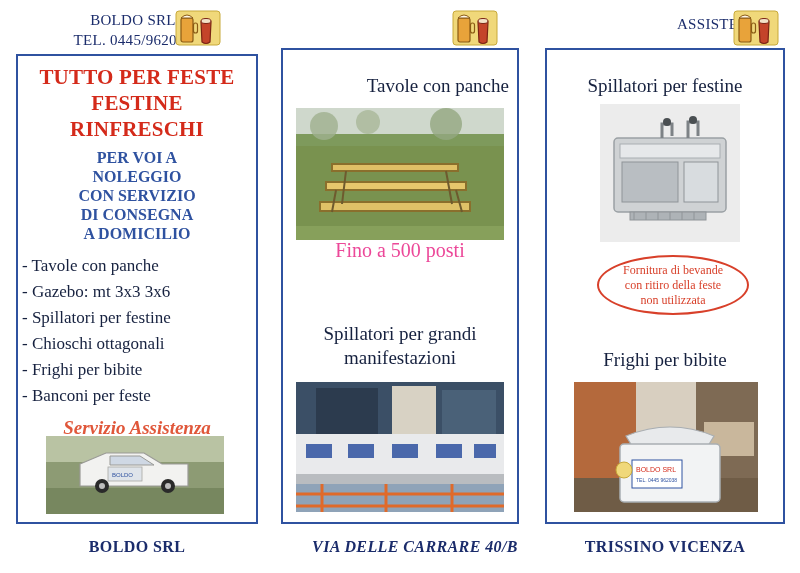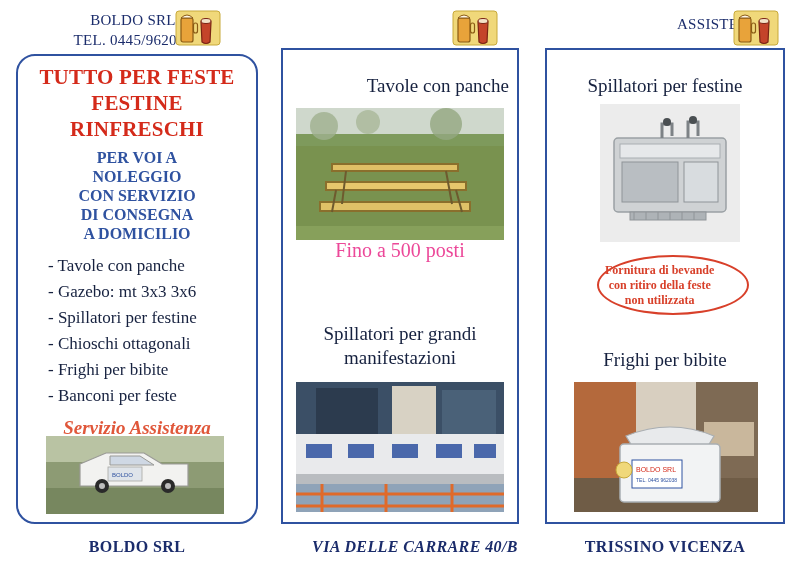--- a/index.html
+++ b/index.html
@@ -19,21 +19,21 @@
     height: 573px;
   }
 
   
   .col {
     position: absolute;
     box-sizing: border-box;
     border: 2px solid #2f52a0;
     background: #ffffff;
   }
-  .col-left  { left: 16px;  top: 54px; width: 242px; height: 470px; border-radius: 19px; }
+  .col-left  { left: 16px;  top: 54px; width: 242px; height: 470px; }
   .col-mid   { left: 281px; top: 48px; width: 238px; height: 476px; }
   .col-right { left: 545px; top: 48px; width: 240px; height: 476px; }
 
   
   .hdr {
     position: absolute;
     text-align: center;
     color: #1b2c6b;
     font-family: "Liberation Serif", serif;
     font-size: 15px;
@@ -70,21 +70,21 @@
     text-align: center;
     color: #2f52a0;
     font-family: "Liberation Serif", serif;
     font-weight: bold;
     font-size: 16px;
     line-height: 19px;
     margin: 6px 0 0 0;
   }
   .ad-list {
     margin: 10px 0 0 0;
-    padding: 0 0 0 30px;
+    padding: 0 0 0 4px;
     list-style: none;
     color: #16213f;
     font-size: 17px;
     line-height: 26px;
   }
   .ad-list li { white-space: nowrap; }
   .assistenza {
     text-align: center;
     color: #e0573a;
     font-size: 19px;
@@ -124,25 +124,26 @@
     position: absolute;
     left: 597px;
     top: 255px;
     width: 152px;
     height: 60px;
     border: 2px solid #d8402a;
     border-radius: 50%;
     box-sizing: border-box;
     display: flex;
     align-items: center;
+    justify-content: center;
     text-align: center;
     color: #d8402a;
     font-size: 12px;
     line-height: 15px;
-    font-weight: bold;
+    font-weight: normal;
     padding: 0 6px;
   }
 
   
   .foot {
     position: absolute;
     top: 538px;
     text-align: center;
     color: #1b2c6b;
     font-weight: bold;

